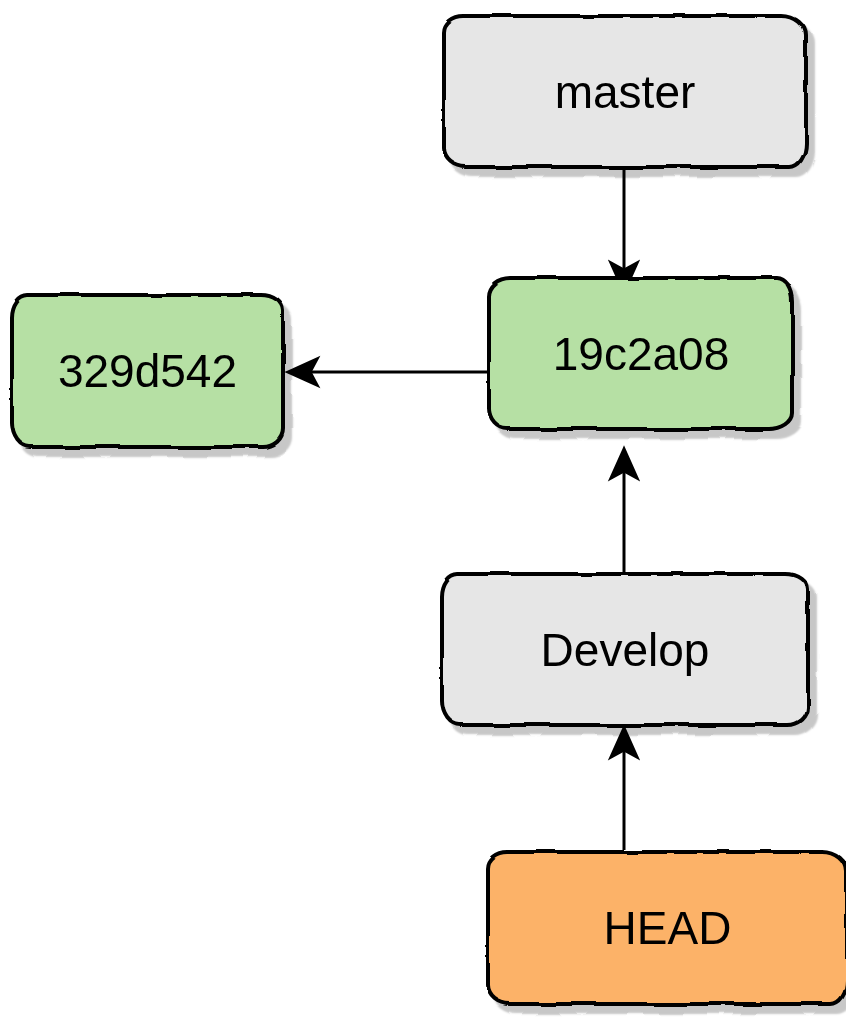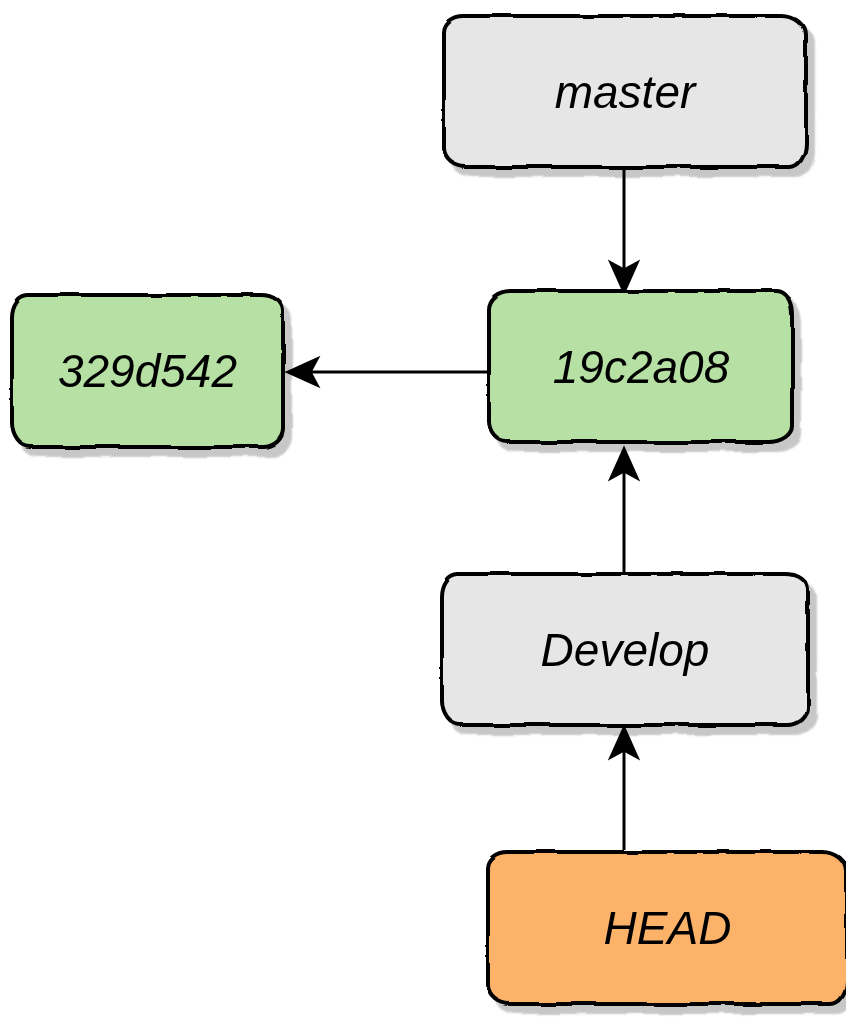--- a/index.html
+++ b/index.html
@@ -31,21 +31,20 @@
   .node-bg.r3 { border-radius: 24px 18px 26px 20px / 20px 26px 18px 22px; }
   .node-label {
     position: absolute;
     inset: 0;
     display: flex;
     align-items: center;
     justify-content: center;
     font-size: 46px;
     color: #000000;
     user-select: none;
-    font-style: italic;
   }
   .defs-holder { position: absolute; width: 0; height: 0; }
 </style>
 </head>
 <body>
 
 <svg class="defs-holder" aria-hidden="true">
   <defs>
     <filter id="roughen" x="-12%" y="-12%" width="130%" height="130%">
       <feTurbulence type="fractalNoise" baseFrequency="0.024" numOctaves="2" seed="7" result="n"></feTurbulence>
@@ -80,21 +79,21 @@
   <div class="node" style="left:442px; top:14px; width:366px; height:155px;">
     <div class="node-bg r1" style="background-color: rgb(230, 230, 230); border-color: rgb(0, 0, 0);"></div>
     <span class="node-label">master</span>
   </div>
 
   <div class="node" style="left:10px; top:293px; width:275px; height:156px;">
     <div class="node-bg r2" style="background-color: rgb(182, 224, 164); border-color: rgb(0, 0, 0);"></div>
     <span class="node-label">329d542</span>
   </div>
 
-  <div class="node" style="left:487px; top:289px; width:308px; height:155px;">
+  <div class="node" style="left:487px; top:276px; width:308px; height:155px;">
     <div class="node-bg r3" style="background-color: rgb(182, 224, 164); border-color: rgb(0, 0, 0);"></div>
     <span class="node-label">19c2a08</span>
   </div>
 
   <div class="node" style="left:440px; top:572px; width:370px; height:155px;text-align:right;">
     <div class="node-bg r2" style="background-color: rgb(230, 230, 230); border-color: rgb(0, 0, 0);"></div>
     <span class="node-label">Develop</span>
   </div>
 
   <div class="node" style="left:442px; top:850px; width:363px; height:156px;margin-left:44px;">

